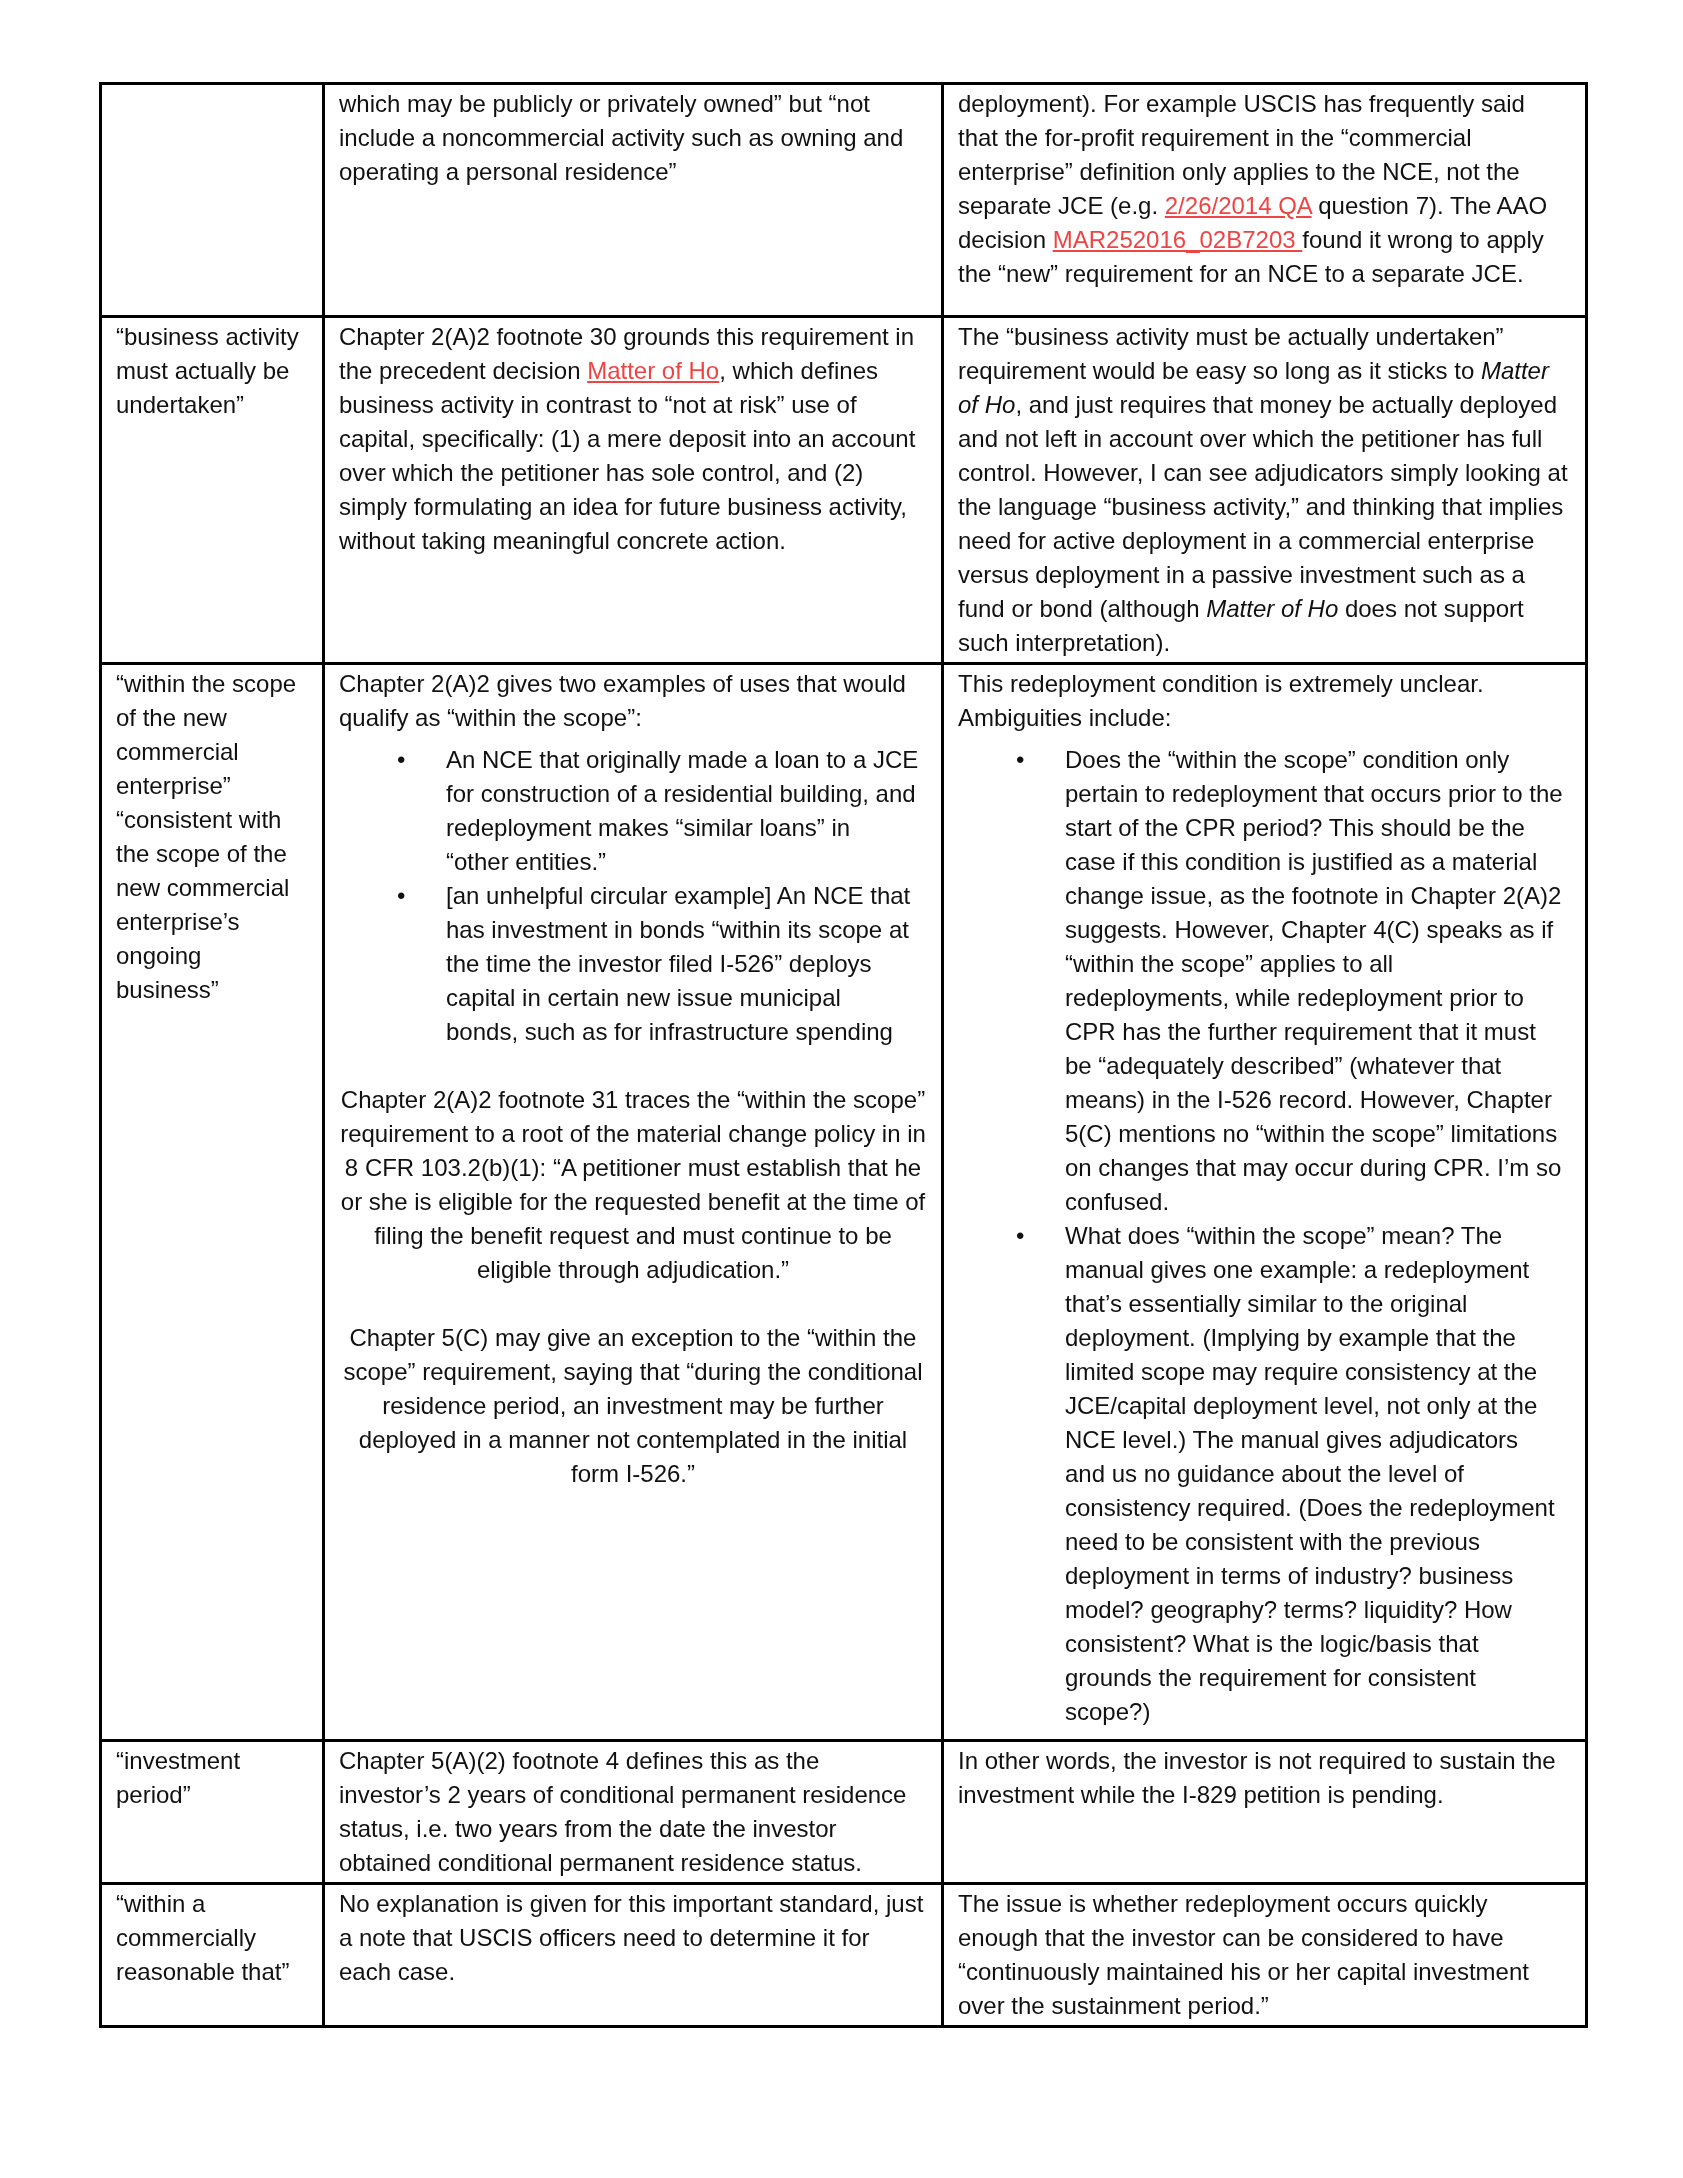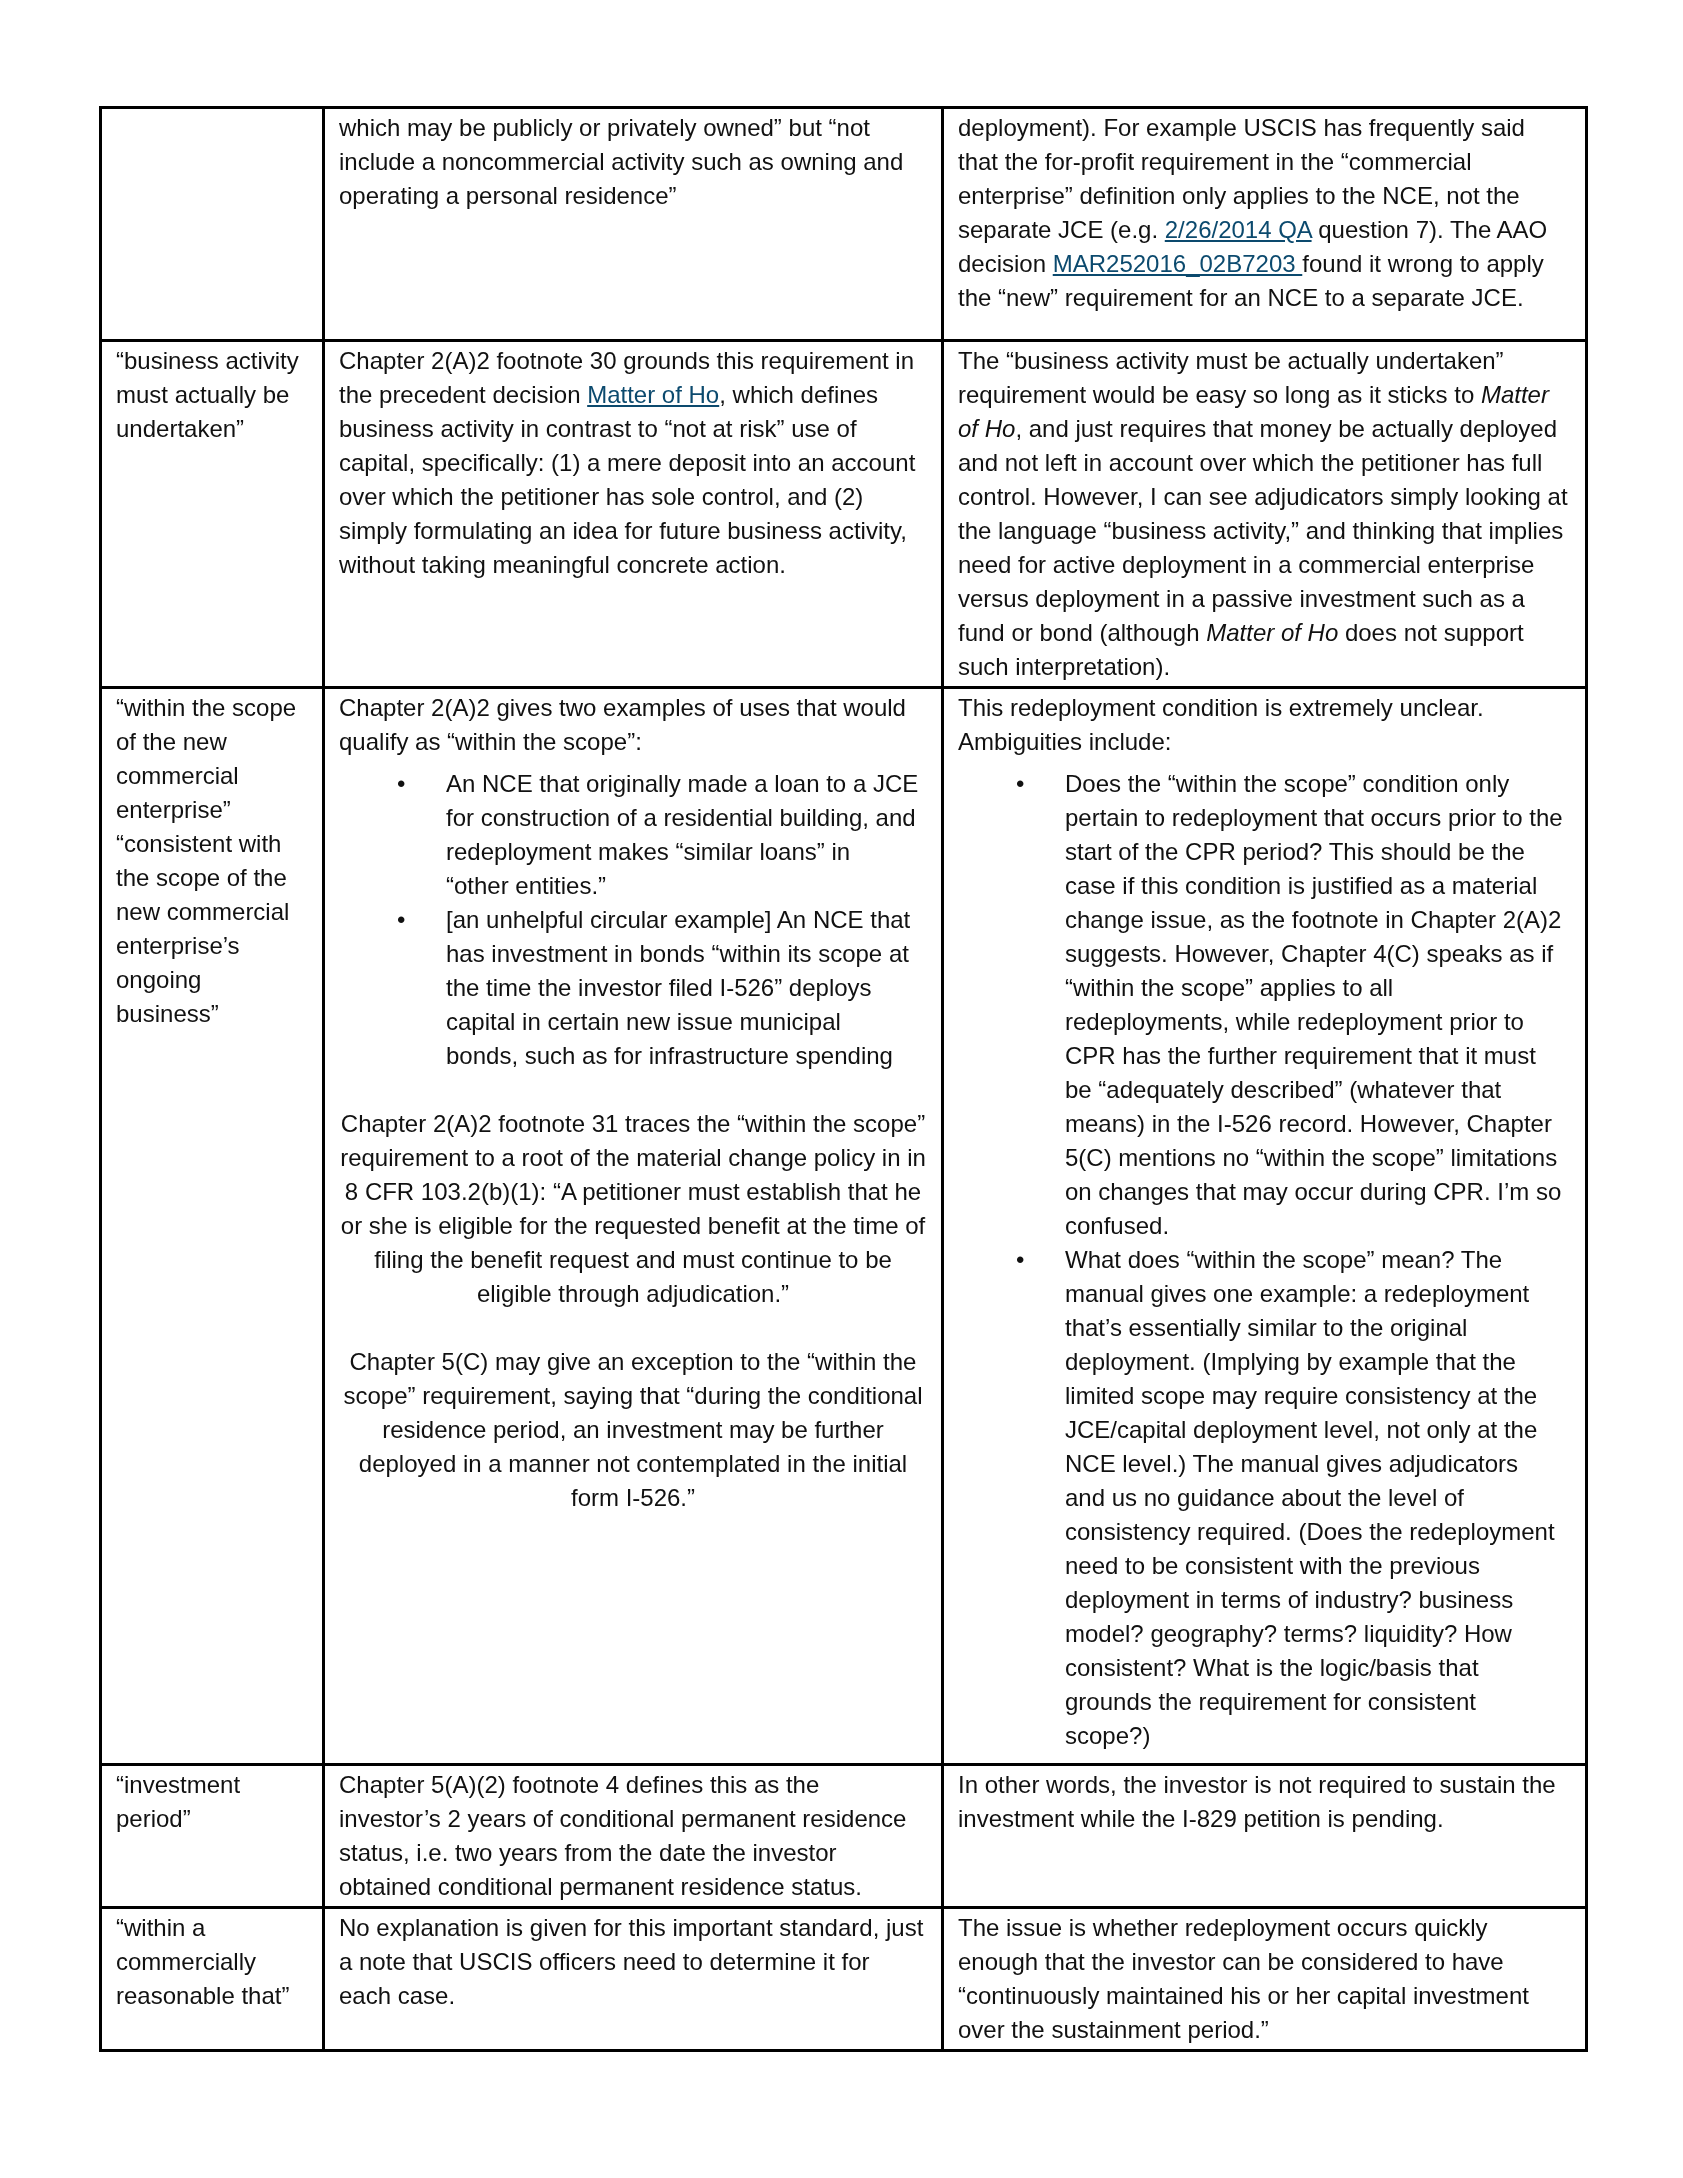--- a/index.html
+++ b/index.html
@@ -1,29 +1,29 @@
 <!DOCTYPE html>
 <html><head>
 <meta charset="utf-8">
 <style>
   html, body { margin: 0; padding: 0; background: #ffffff; }
   body { width: 1683px; height: 2178px; position: relative; overflow: hidden;
          font-family: "Liberation Sans", "DejaVu Sans", sans-serif; color: #111; }
-  .page { position: absolute; left: 99px; top: 106px; width: 1296px; }
+  .page { position: absolute; left: 99px; top: 82px; width: 1296px; }
   table.doc-table { border-collapse: collapse; width: 1485px; table-layout: fixed; }
   table.doc-table td { border: 3px solid #000; vertical-align: top; padding: 2px 14px 2px 14px;
          font-size: 24px; line-height: 34px; }
   col.c1 { width: 223px; } col.c2 { width: 619px; } col.c3 { width: 644px; }
   td.term { padding-left: 14px; }
   p.para { margin: 0; }
   p.gap { margin-top: 34px; text-align: center; }
   ul.bullets { margin: 8px; padding: 0; list-style: none; }
   ul.bullets li { position: relative; padding-left: 99px; }
   ul.bullets li::before { content: "\2022"; position: absolute; left: 50px; top: 0; font-size: 24px; }
-  a.link { color: #0c4a6e; text-decoration: underline; }
+  a.link { color: #ef4444; text-decoration: underline; }
   em { font-style: italic; }
 </style>
 </head>
 <body>
 
 <div class="page">
   <table class="doc-table">
     <colgroup>
         <col class="c1">
         <col class="c2">

